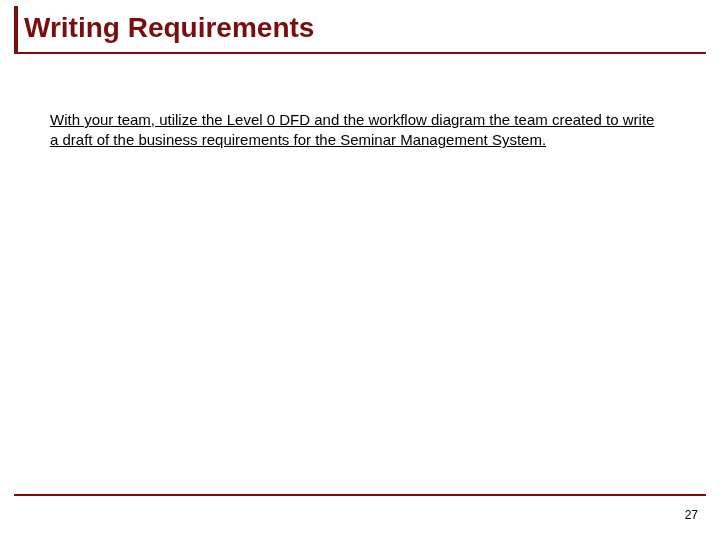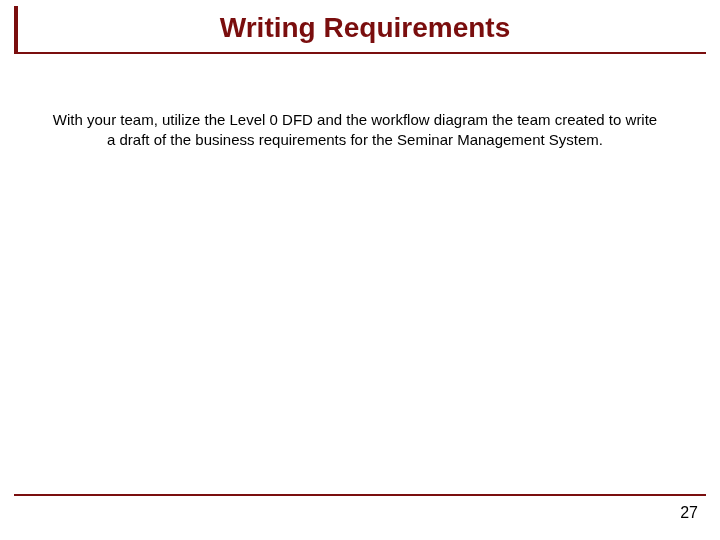--- a/index.html
+++ b/index.html
@@ -12,21 +12,20 @@
       height: 540px;
       background: #ffffff;
       font-family: Arial, Helvetica, sans-serif;
       position: relative;
       overflow: hidden;
     }
     .slide {
       width: 100%;
       height: 100%;
       position: relative;
-      text-align: center;
     }
     .title-block {
       position: absolute;
       top: 10px;
       left: 14px;
       right: 14px;
     }
     .title-text {
       font-size: 28px;
       font-weight: bold;
@@ -37,39 +36,40 @@
     }
     .title-underline {
       border-bottom: 2px solid #7a0e0e;
       width: 100%;
     }
     .content {
       position: absolute;
       top: 110px;
       left: 50px;
       right: 60px;
+      text-decoration: underline;
     }
     .paragraph {
       font-size: 15px;
       line-height: 1.35;
       color: #000000;
       margin-bottom: 22px;
     }
     .footer-line {
       position: absolute;
       left: 14px;
       right: 14px;
       bottom: 44px;
       border-bottom: 2px solid #7a0e0e;
     }
     .page-number {
       position: absolute;
       right: 22px;
       bottom: 18px;
-      font-size: 16px;
+      font-size: 12px;
       color: #000000;
     }
   </style>
 </head>
 <body>
 
 <div class="slide">
   <div class="title-block">
     <div class="title-text">Writing Requirements</div>
     <div class="title-underline"></div>

